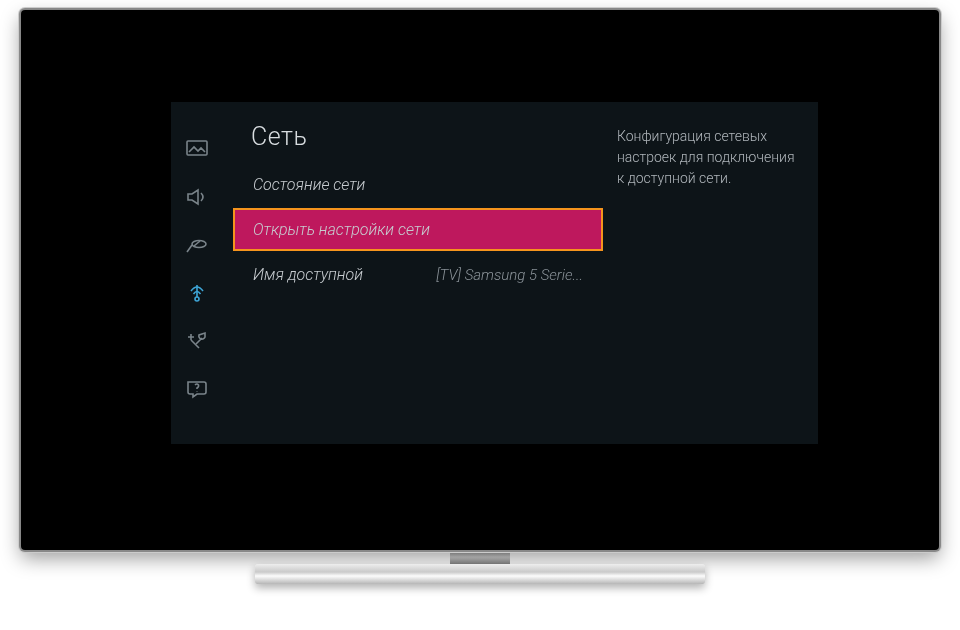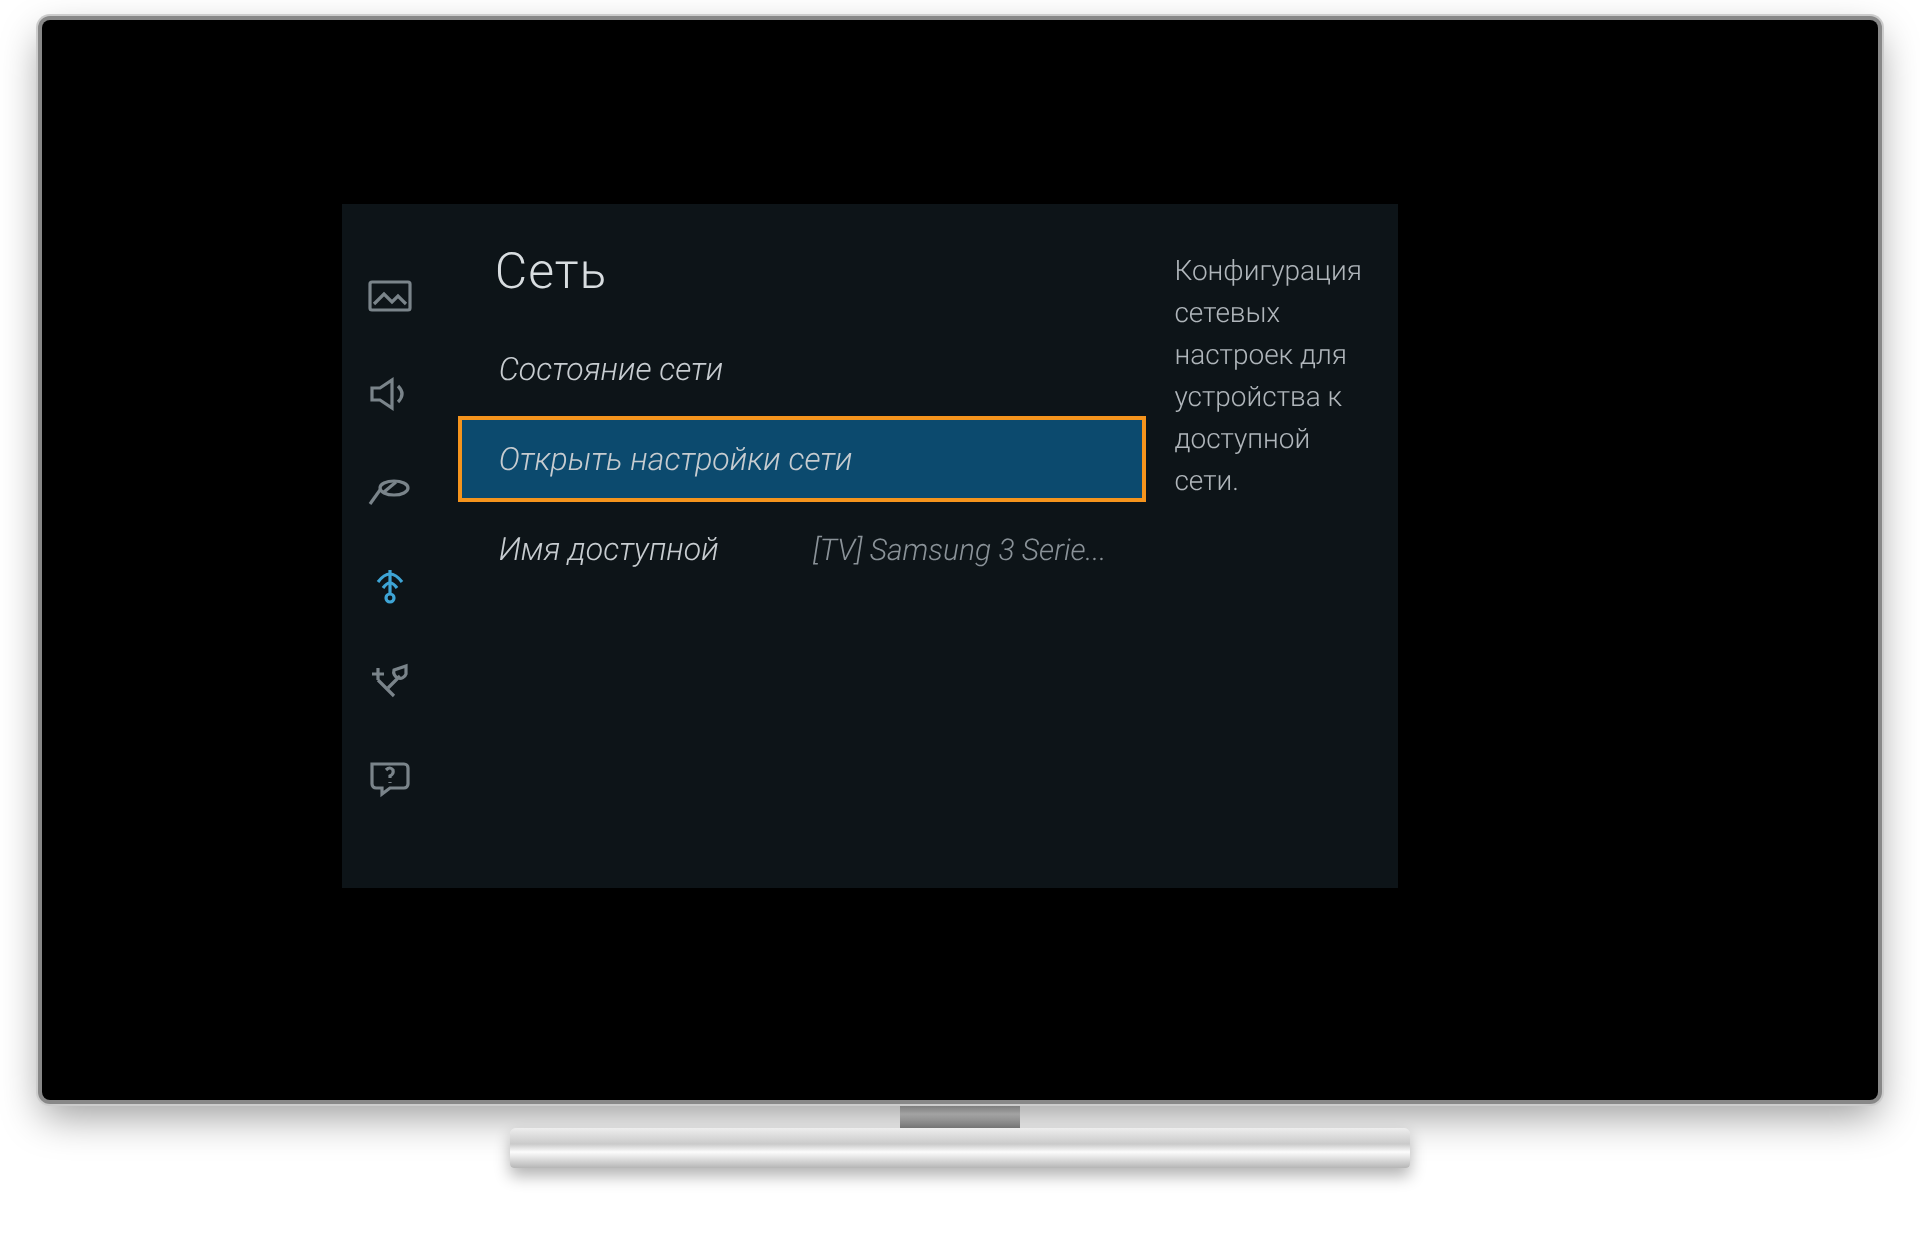--- a/index.html
+++ b/index.html
@@ -19,21 +19,21 @@
       position: relative;
     }
     .tv-screen {
       position: absolute; inset: 14px;
       background: #000;
       overflow: hidden;
     }
     .settings-panel {
       position: absolute;
       left: 136px; top: 78px;
-      width: 528px; height: 342px;
+      width: 647px; height: 342px;
       background: #0d1418;
       display: flex;
       box-shadow: 0 0 30px rgba(0,0,0,.8);
     }
     .sidebar {
       width: 52px;
       display: flex; flex-direction: column;
       align-items: center;
       padding-top: 36px;
       gap: 26px;
@@ -62,21 +62,21 @@
       font-weight: 300;
       color: #c7ccd0;
       display: flex;
       justify-content: space-between;
       align-items: center;
       border: 2px solid transparent;
       margin: 2px 0;
       font-style: italic;
     }
     .menu-item.highlighted {
-      background: #0c4a6e;
+      background: #be185d;
       border: 2px solid #f5941d;
       text-align: center;
     }
     .menu-value {
       color: #8a9298;
       font-size: 15px;
     }
     .info-col {
       flex: 1;
       padding: 24px 18px 0 14px;
@@ -156,27 +156,27 @@
           <div class="menu-item">
             <span>Состояние сети</span>
           </div>
 
           <div class="menu-item highlighted">
             <span>Открыть настройки сети</span>
           </div>
 
           <div class="menu-item">
             <span>Имя доступной</span>
-            <span class="menu-value">[TV] Samsung 3 Serie...</span>
+            <span class="menu-value">[TV] Samsung 5 Serie...</span>
           </div>
 
         </div>
 
         <div class="info-col">
-          <div>Конфигурация сетевых настроек для устройства к доступной сети.</div>
+          <div>Конфигурация сетевых настроек для подключения к доступной сети.</div>
         </div>
 
       </div>
 
     </div>
   </div>
   <div class="tv-neck"></div>
   <div class="tv-stand"></div>
 </div>
 

